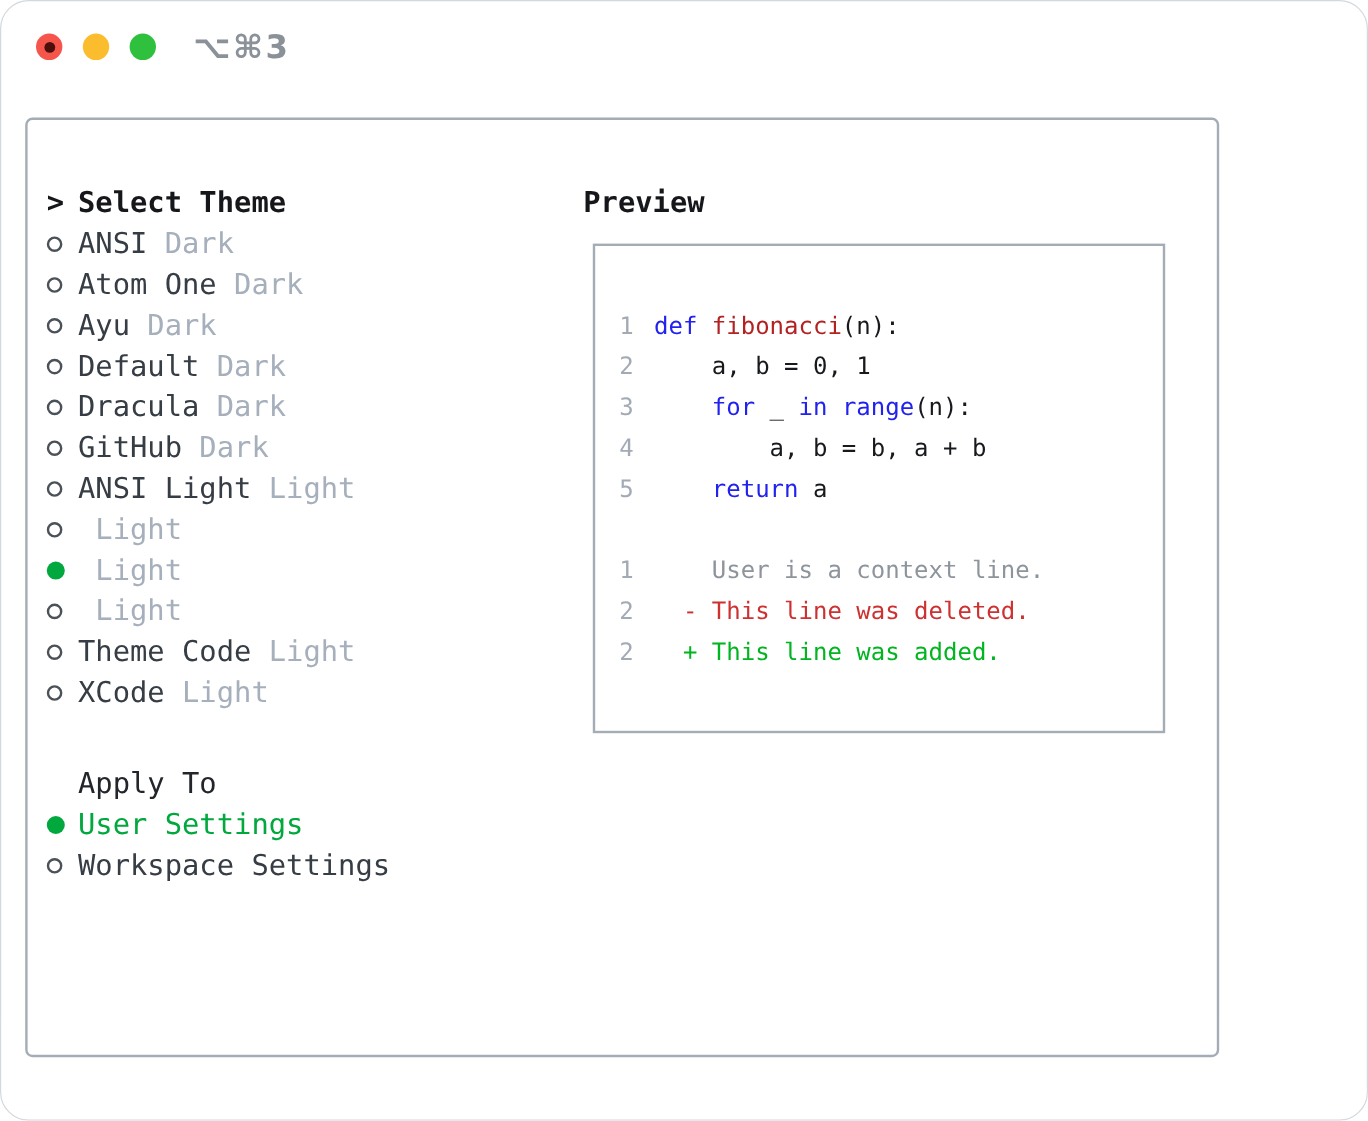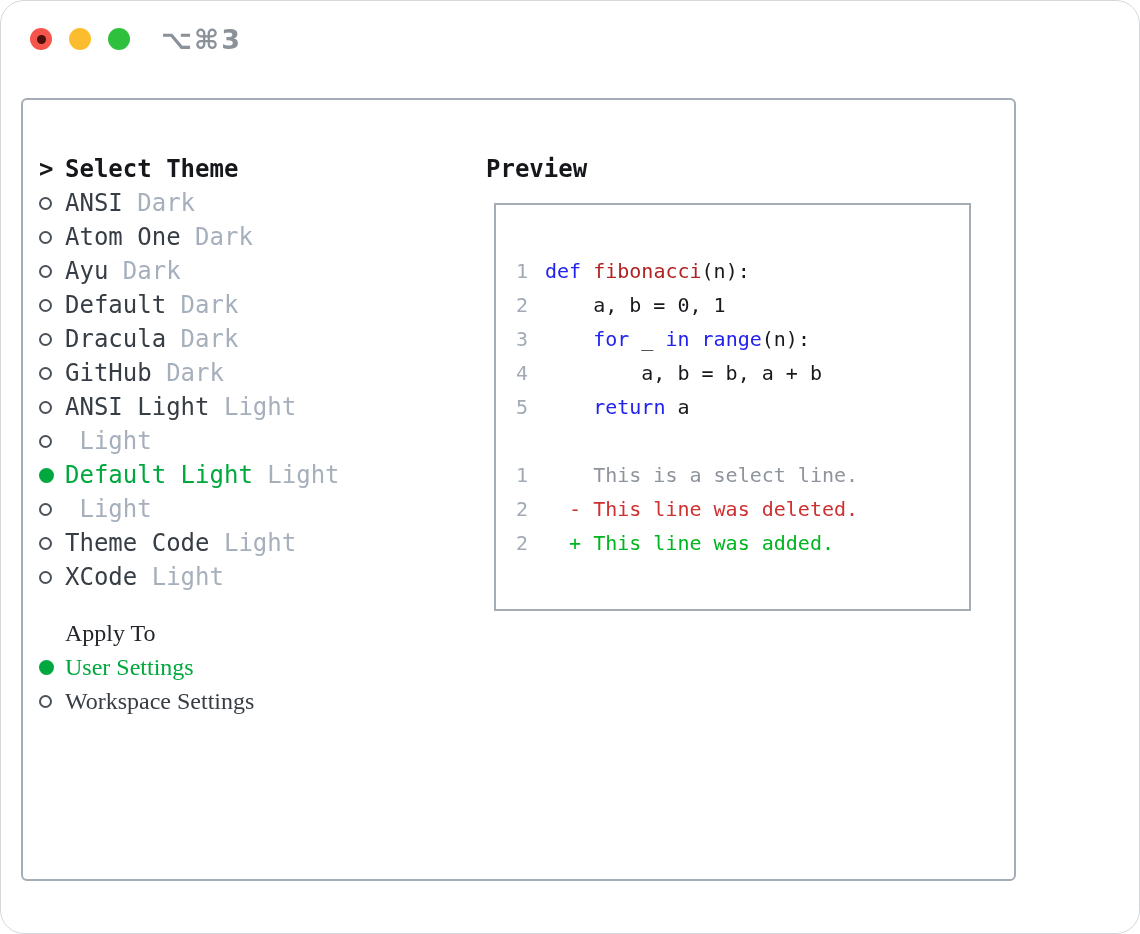--- a/index.html
+++ b/index.html
@@ -33,21 +33,21 @@
   .left-col  { position:absolute; left:16px; top:52px; font-size:24px; line-height:34px; }
   .row { display:flex; height:34px; align-items:center; white-space:pre; }
   .bullet-col { width:26px; display:flex; align-items:center; }
   .prompt { color:#15171b; font-weight:bold; width:26px; display:inline-block; }
   .sec-title { font-weight:bold; color:#15171b; }
   .radio { width:13px; height:13px; border:2px solid #4b5158; border-radius:50%; }
   .radio.filled { width:15px; height:15px; border:none; background:var(--selected-green); }
   .tname { color:#373d45; }
   .tname.sel { color:var(--selected-green); }
   .tvariant { color:var(--muted-gray); margin-left:1ch; }
-  .apply-block { margin-top:22px;font-family:Liberation Serif, serif; }
+  .apply-block { margin-top:42px; }
   .apply-title { color:#22262b; }
   .help { margin-top:34px; color:var(--muted-gray); }
   .help div { height:34px; line-height:34px; }
   
   .right-col { position:absolute; left:463px; top:52px; font-size:24px; line-height:34px; }
   .preview-title { font-weight:bold; color:#15171b; height:34px; line-height:34px; }
   .preview-box {
     margin-top:17px; margin-left:8px; width:477px; height:408px;
     border:2px solid var(--border-gray); background:#fff;
     padding:49px 0 0 20px; overflow:hidden;
@@ -83,21 +83,21 @@
       </div>
       <div id="theme-list">
           <div class="row"><span class="bullet-col"><span class="radio"></span></span><span class="tname">ANSI</span><span class="tvariant">Dark</span></div>
           <div class="row"><span class="bullet-col"><span class="radio"></span></span><span class="tname">Atom One</span><span class="tvariant">Dark</span></div>
           <div class="row"><span class="bullet-col"><span class="radio"></span></span><span class="tname">Ayu</span><span class="tvariant">Dark</span></div>
           <div class="row"><span class="bullet-col"><span class="radio"></span></span><span class="tname">Default</span><span class="tvariant">Dark</span></div>
           <div class="row"><span class="bullet-col"><span class="radio"></span></span><span class="tname">Dracula</span><span class="tvariant">Dark</span></div>
           <div class="row"><span class="bullet-col"><span class="radio"></span></span><span class="tname">GitHub</span><span class="tvariant">Dark</span></div>
           <div class="row"><span class="bullet-col"><span class="radio"></span></span><span class="tname">ANSI Light</span><span class="tvariant">Light</span></div>
           <div class="row"><span class="bullet-col"><span class="radio"></span></span><span class="tvariant">Light</span></div>
-          <div class="row"><span class="bullet-col"><span class="radio filled"></span></span><span class="tname sel">Default Light</span><span class="tvariant">Light</span></div>
+          <div class="row"><span class="bullet-col"><span class="radio filled"></span></span><span class="tvariant">Light</span></div>
           <div class="row"><span class="bullet-col"><span class="radio"></span></span><span class="tvariant">Light</span></div>
           <div class="row"><span class="bullet-col"><span class="radio"></span></span><span class="tname">Theme Code</span><span class="tvariant">Light</span></div>
           <div class="row"><span class="bullet-col"><span class="radio"></span></span><span class="tname">XCode</span><span class="tvariant">Light</span></div>
         </div>
 
       <div class="apply-block">
         <div class="row">
           <span class="bullet-col"></span>
           <span class="apply-title">Apply To</span>
         </div>
@@ -112,20 +112,20 @@
     <div class="right-col">
       <div class="preview-title">Preview</div>
       <div class="preview-box">
         <div id="code-block">
             <div class="cline"><span class="ln">1</span><span class="ctext"><span class="tok kw">def</span><span class="tok pl"> </span><span class="tok fn">fibonacci</span><span class="tok pl">(n):</span></span></div>
             <div class="cline"><span class="ln">2</span><span class="ctext"><span class="tok pl">    a, b = 0, 1</span></span></div>
             <div class="cline"><span class="ln">3</span><span class="ctext"><span class="tok pl">    </span><span class="tok kw">for</span><span class="tok pl"> _ </span><span class="tok kw">in</span><span class="tok pl"> </span><span class="tok kw">range</span><span class="tok pl">(n):</span></span></div>
             <div class="cline"><span class="ln">4</span><span class="ctext"><span class="tok pl">        a, b = b, a + b</span></span></div>
             <div class="cline"><span class="ln">5</span><span class="ctext"><span class="tok pl">    </span><span class="tok kw">return</span><span class="tok pl"> a</span></span></div>
             <div class="cline"> </div>
-            <div class="cline diff-context"><span class="ln">1</span><span class="ctext">    This is a select line.</span></div>
+            <div class="cline diff-context"><span class="ln">1</span><span class="ctext">    User is a context line.</span></div>
             <div class="cline diff-deleted"><span class="ln">2</span><span class="ctext">  - This line was deleted.</span></div>
             <div class="cline diff-added"><span class="ln">2</span><span class="ctext">  + This line was added.</span></div>
           </div>
       </div>
     </div>
   </div>
 </div>
 
 </body></html>

